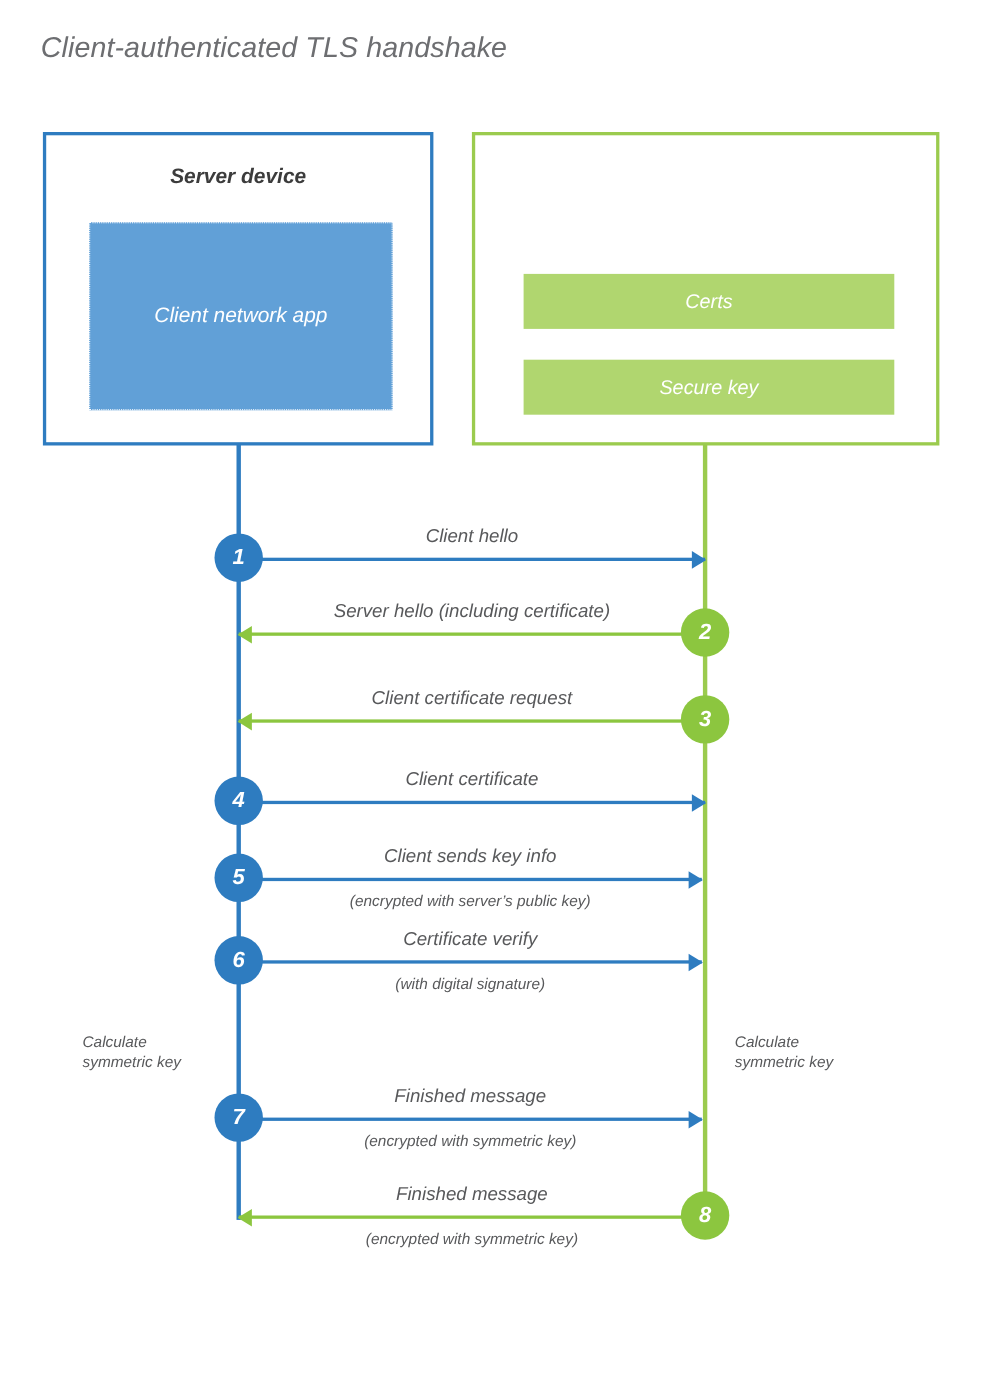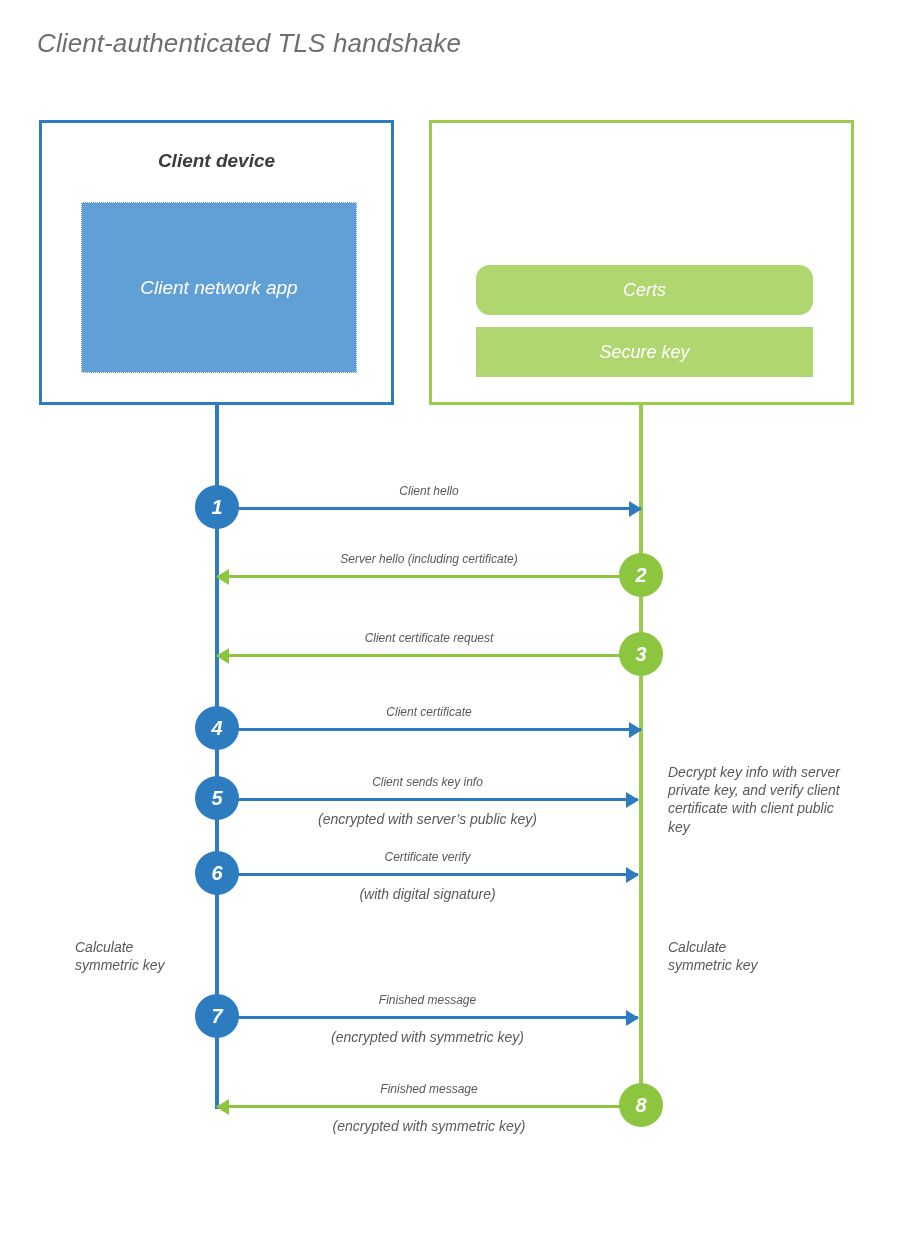--- a/index.html
+++ b/index.html
@@ -38,41 +38,41 @@
   }
 
   
   .srv-bar{
     position:absolute;left:44px;width:337px;height:50px;
     background:#b0d66f;
     display:flex;align-items:center;justify-content:center;
     color:#ffffff;font-size:18px;
   }
   .srv-bar.b0{top:80px;}
-  .srv-bar.b1{top:142px;border-radius:14px;}
+  .srv-bar.b1{top:126px;}
   .srv-bar.b2{top:204px;}
 
   
   .lifeline{position:absolute;width:4px;}
   .lifeline.client{left:215px;top:404px;height:705px;background:#2e7cc0;}
   .lifeline.server{left:639px;top:404px;height:703px;background:#9bcb4e;}
 
   
   .msg{position:absolute;height:0;}
   .msg .line{position:absolute;left:0;right:0;top:0;height:3px;}
   .msg.to-server .line{background:#2e7cc0;}
   .msg.to-client .line{background:#8cc63f;}
   .msg .head{position:absolute;top:-6px;width:0;height:0;
     border-top:8px solid transparent;border-bottom:8px solid transparent;}
   .msg.to-server .head{right:-1px;border-left:13px solid #2e7cc0;}
   .msg.to-client .head{left:-1px;border-right:13px solid #8cc63f;}
 
   .msg .label{
     position:absolute;left:0;right:0;bottom:9px;text-align:center;
-    font-size:12px;color:#58595b;white-space:nowrap;
+    font-size:17px;color:#58595b;white-space:nowrap;
   }
   .msg .sublabel{
     position:absolute;left:0;right:0;top:13px;text-align:center;
     font-size:14px;color:#58595b;white-space:nowrap;
   }
 
   
   .step{
     position:absolute;width:44px;height:44px;border-radius:50%;
     display:flex;align-items:center;justify-content:center;
@@ -89,21 +89,21 @@
   .note.left{text-align:left;}
 </style>
 </head>
 <body>
 
 <div class="diagram">
 
   <div class="title">Client-authenticated TLS handshake</div>
 
   <div class="actor-box client">
-    <div class="actor-title">Client device</div>
+    <div class="actor-title">Server device</div>
     <div class="client-app">Client network app</div>
   </div>
 
   <div class="actor-box server">
     <div class="srv-bar b1">Certs</div>
     <div class="srv-bar b2">Secure key</div>
   </div>
 
   <div class="lifeline client"></div>
   <div class="lifeline server"></div>
@@ -166,19 +166,18 @@
 
   <div class="step blue" style="left:195px;top:485px;">1</div>
   <div class="step green" style="left:619px;top:553px;">2</div>
   <div class="step green" style="left:619px;top:632px;">3</div>
   <div class="step blue" style="left:195px;top:706px;">4</div>
   <div class="step blue" style="left:195px;top:776px;">5</div>
   <div class="step blue" style="left:195px;top:851px;">6</div>
   <div class="step blue" style="left:195px;top:994px;">7</div>
   <div class="step green" style="left:619px;top:1083px;">8</div>
 
-  <div class="note right" style="left:668px;top:763px;width:175px;">Decrypt key info with server private key, and verify client certificate with client public key</div>
 
   <div class="note left" style="left:75px;top:938px;width:125px;">Calculate symmetric key</div>
 
   <div class="note left" style="left:668px;top:938px;width:125px;">Calculate symmetric key</div>
 
 </div>
 
 </body></html>

